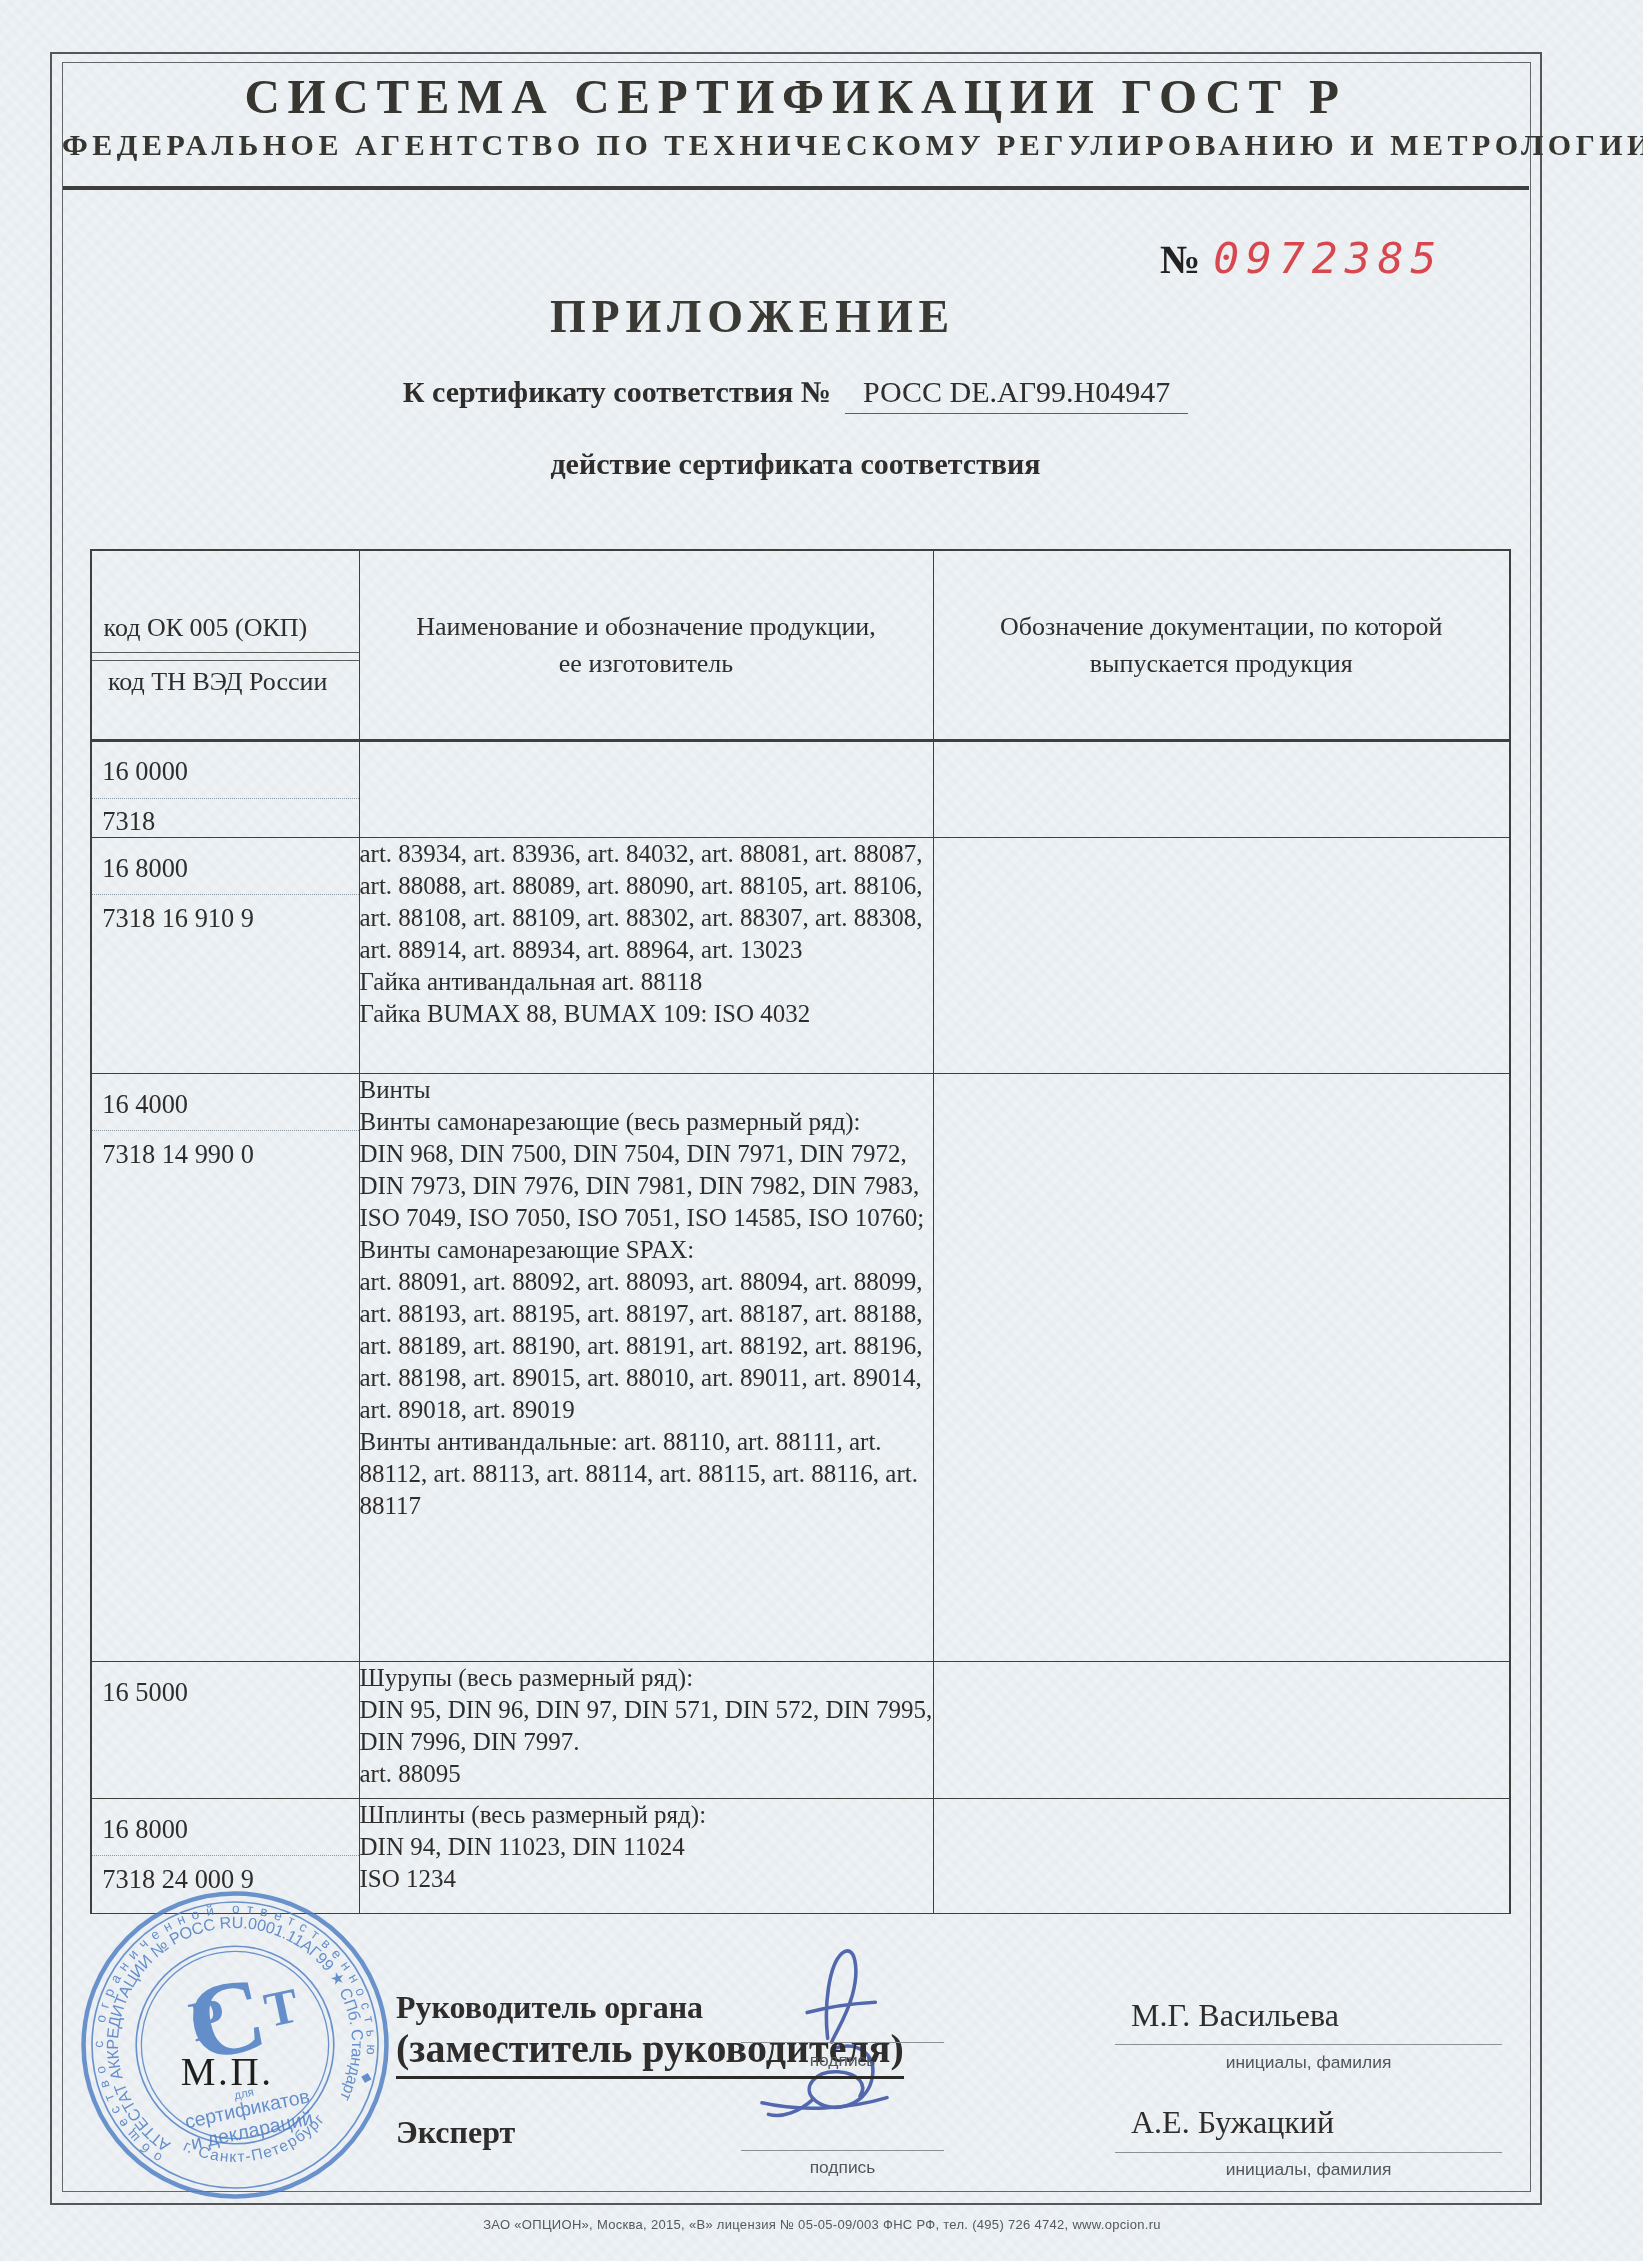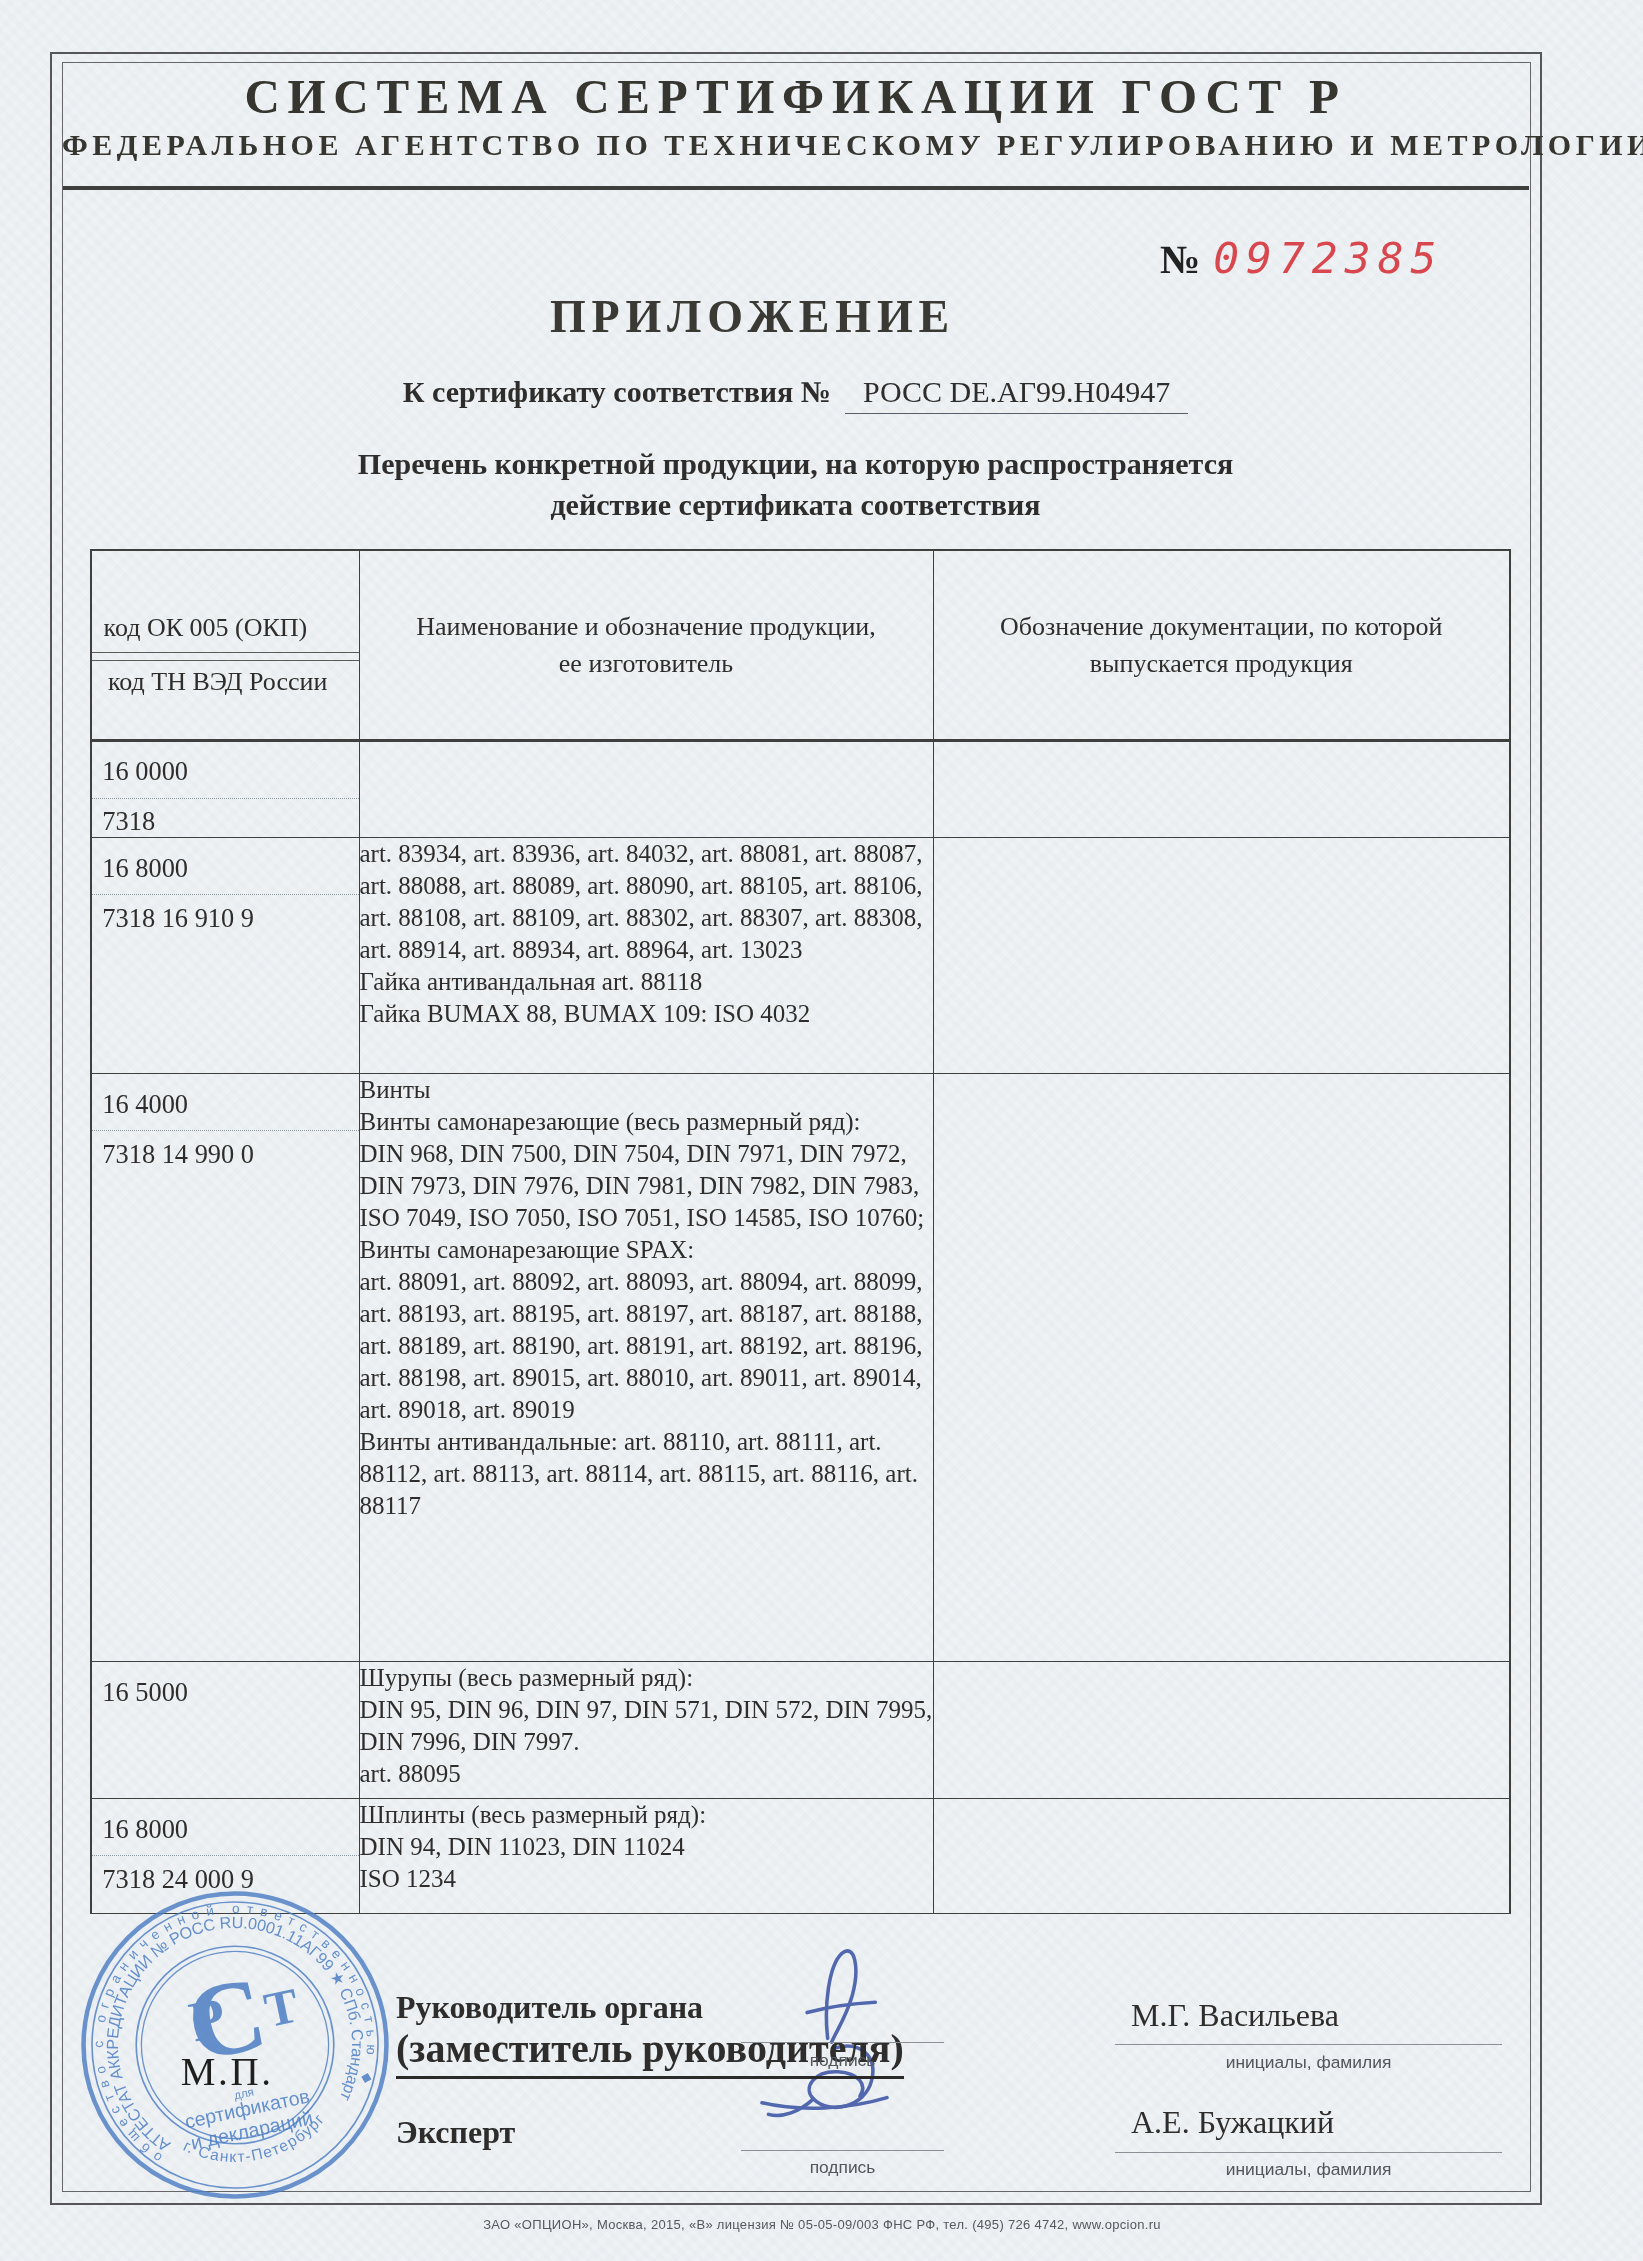--- a/index.html
+++ b/index.html
@@ -100,21 +100,20 @@
   </div>
 
   <div class="doc-title">ПРИЛОЖЕНИЕ</div>
 
   <div class="cert-line">
     <span>К сертификату соответствия №</span>
     <span class="val">РОСС DE.АГ99.Н04947</span>
   </div>
 
   <div class="subtitle">
-    <div>Перечень конкретной продукции,  на которую распространяется</div>
     <div>действие сертификата соответствия</div>
   </div>
 
   <table class="main">
     <colgroup>
         <col style="width:268px">
         <col style="width:574px">
         <col style="width:577px">
       </colgroup>
     <tbody>

